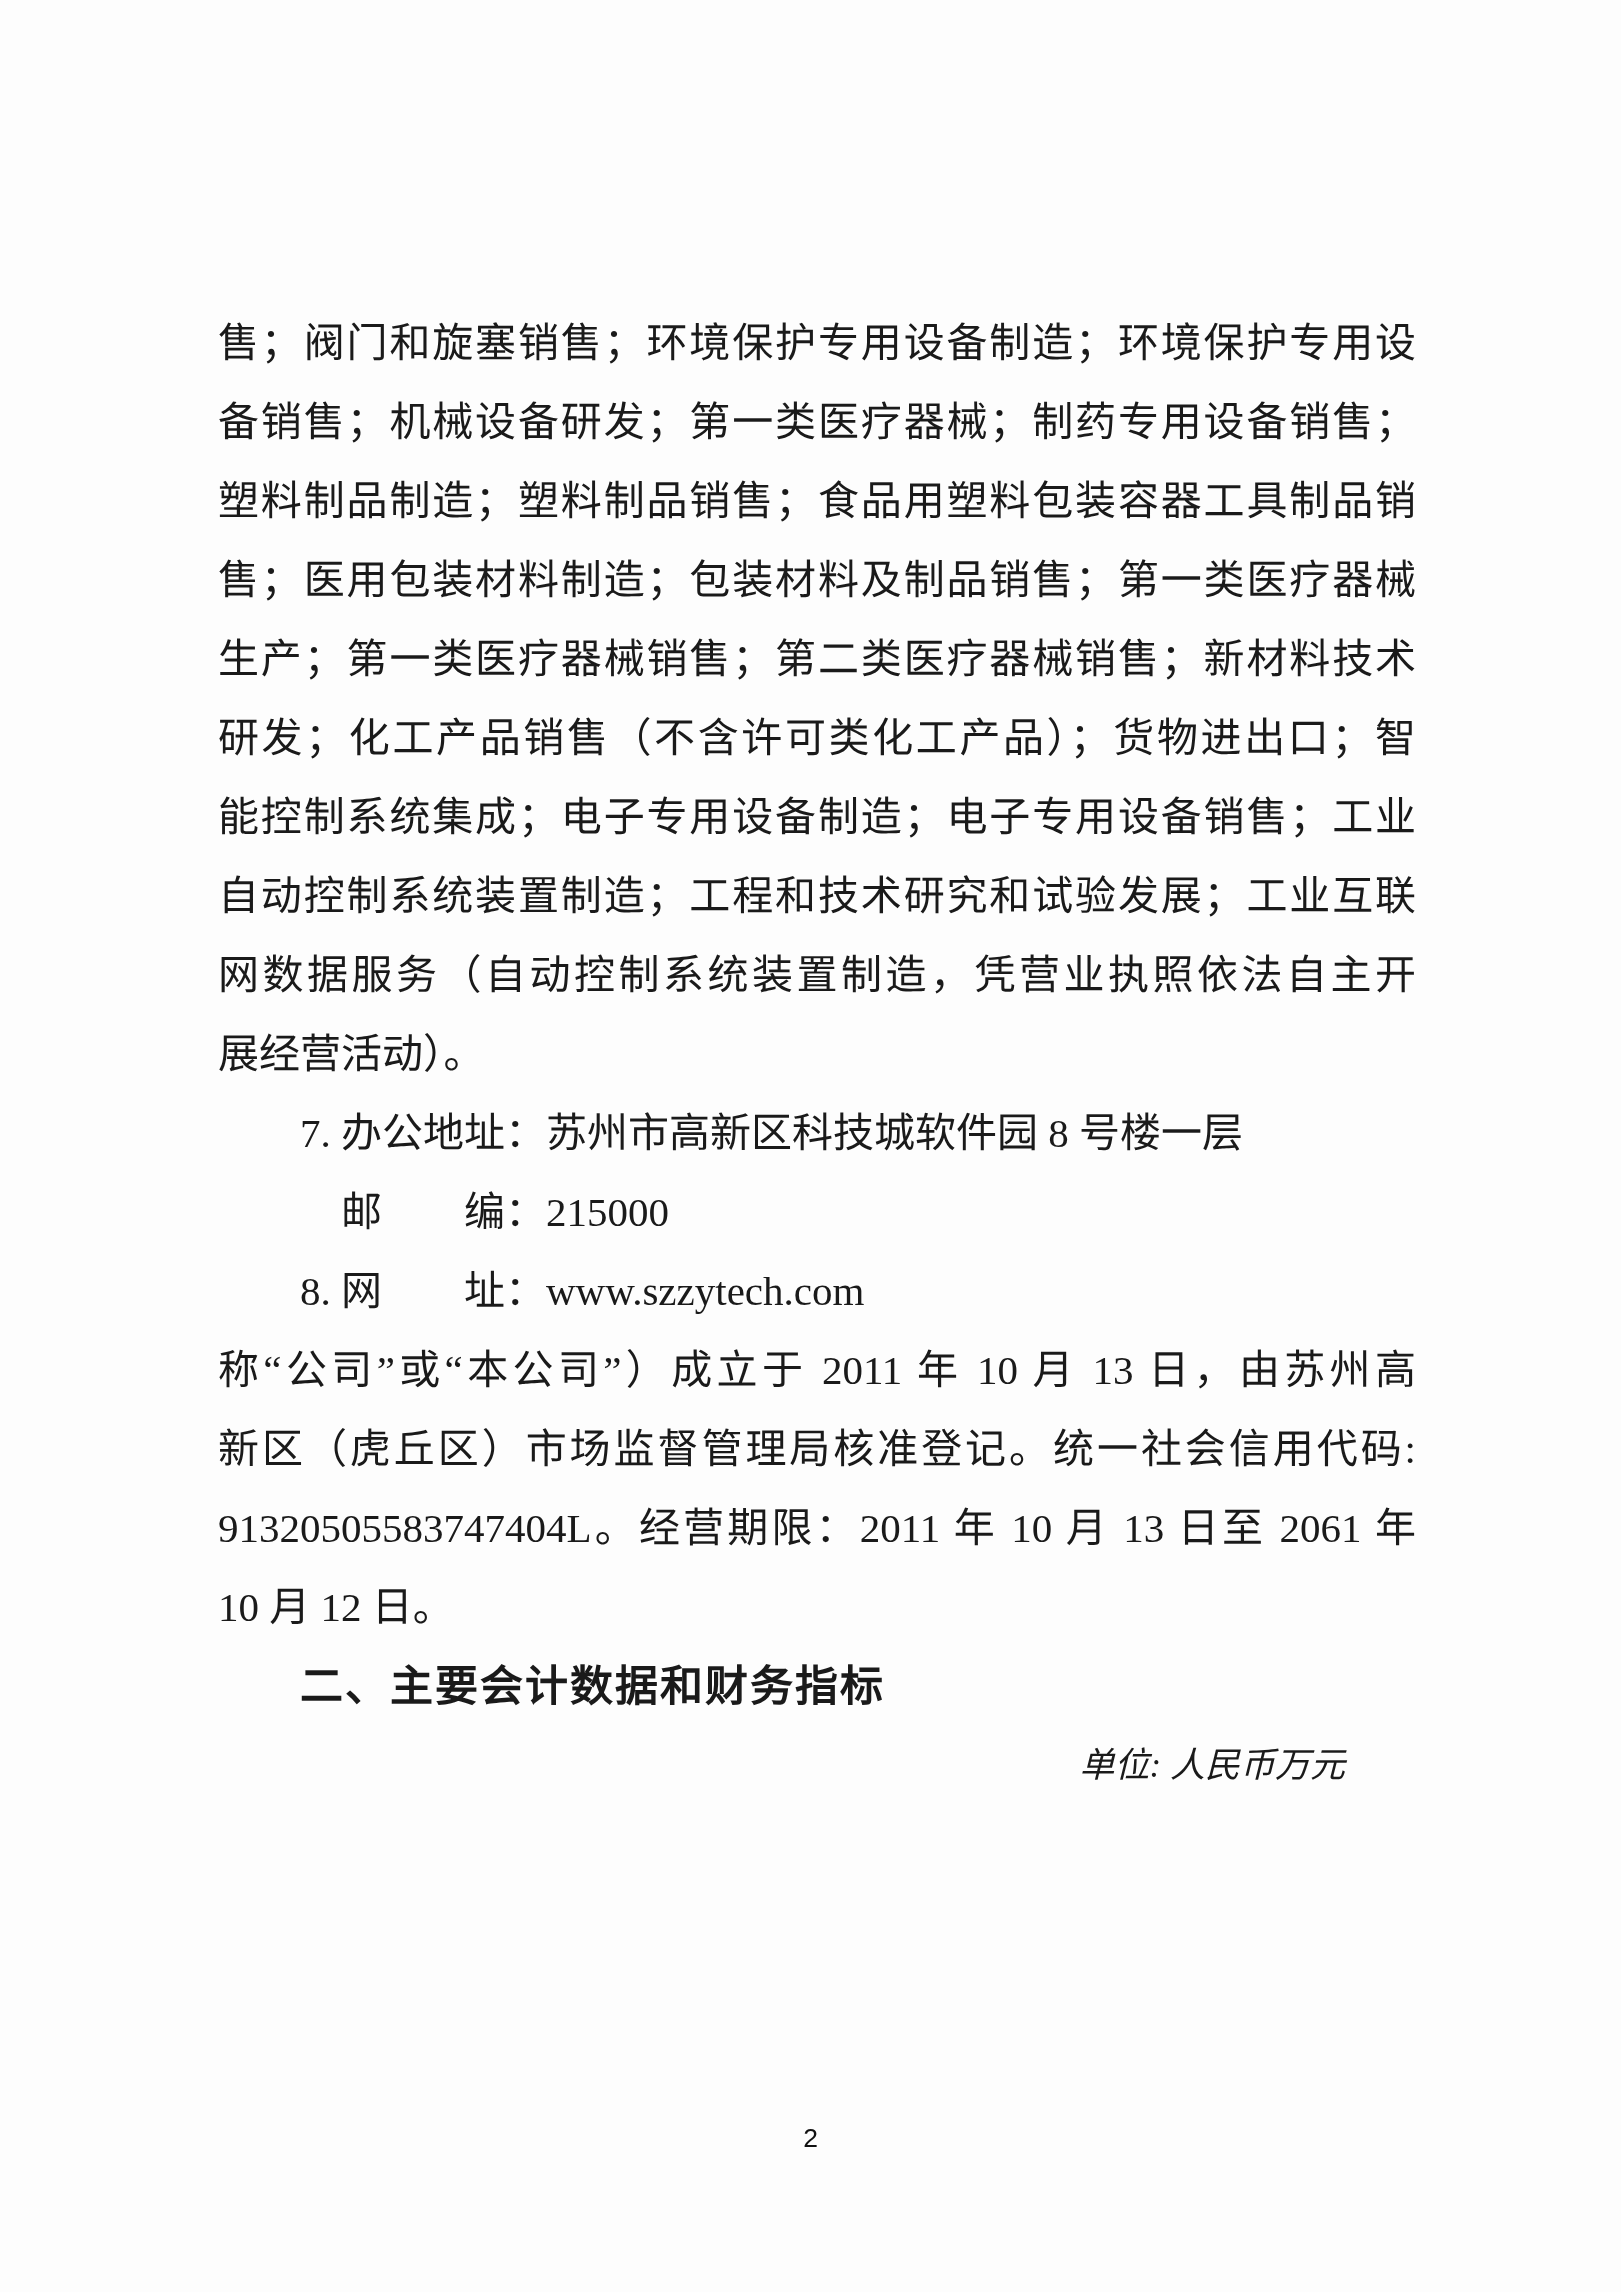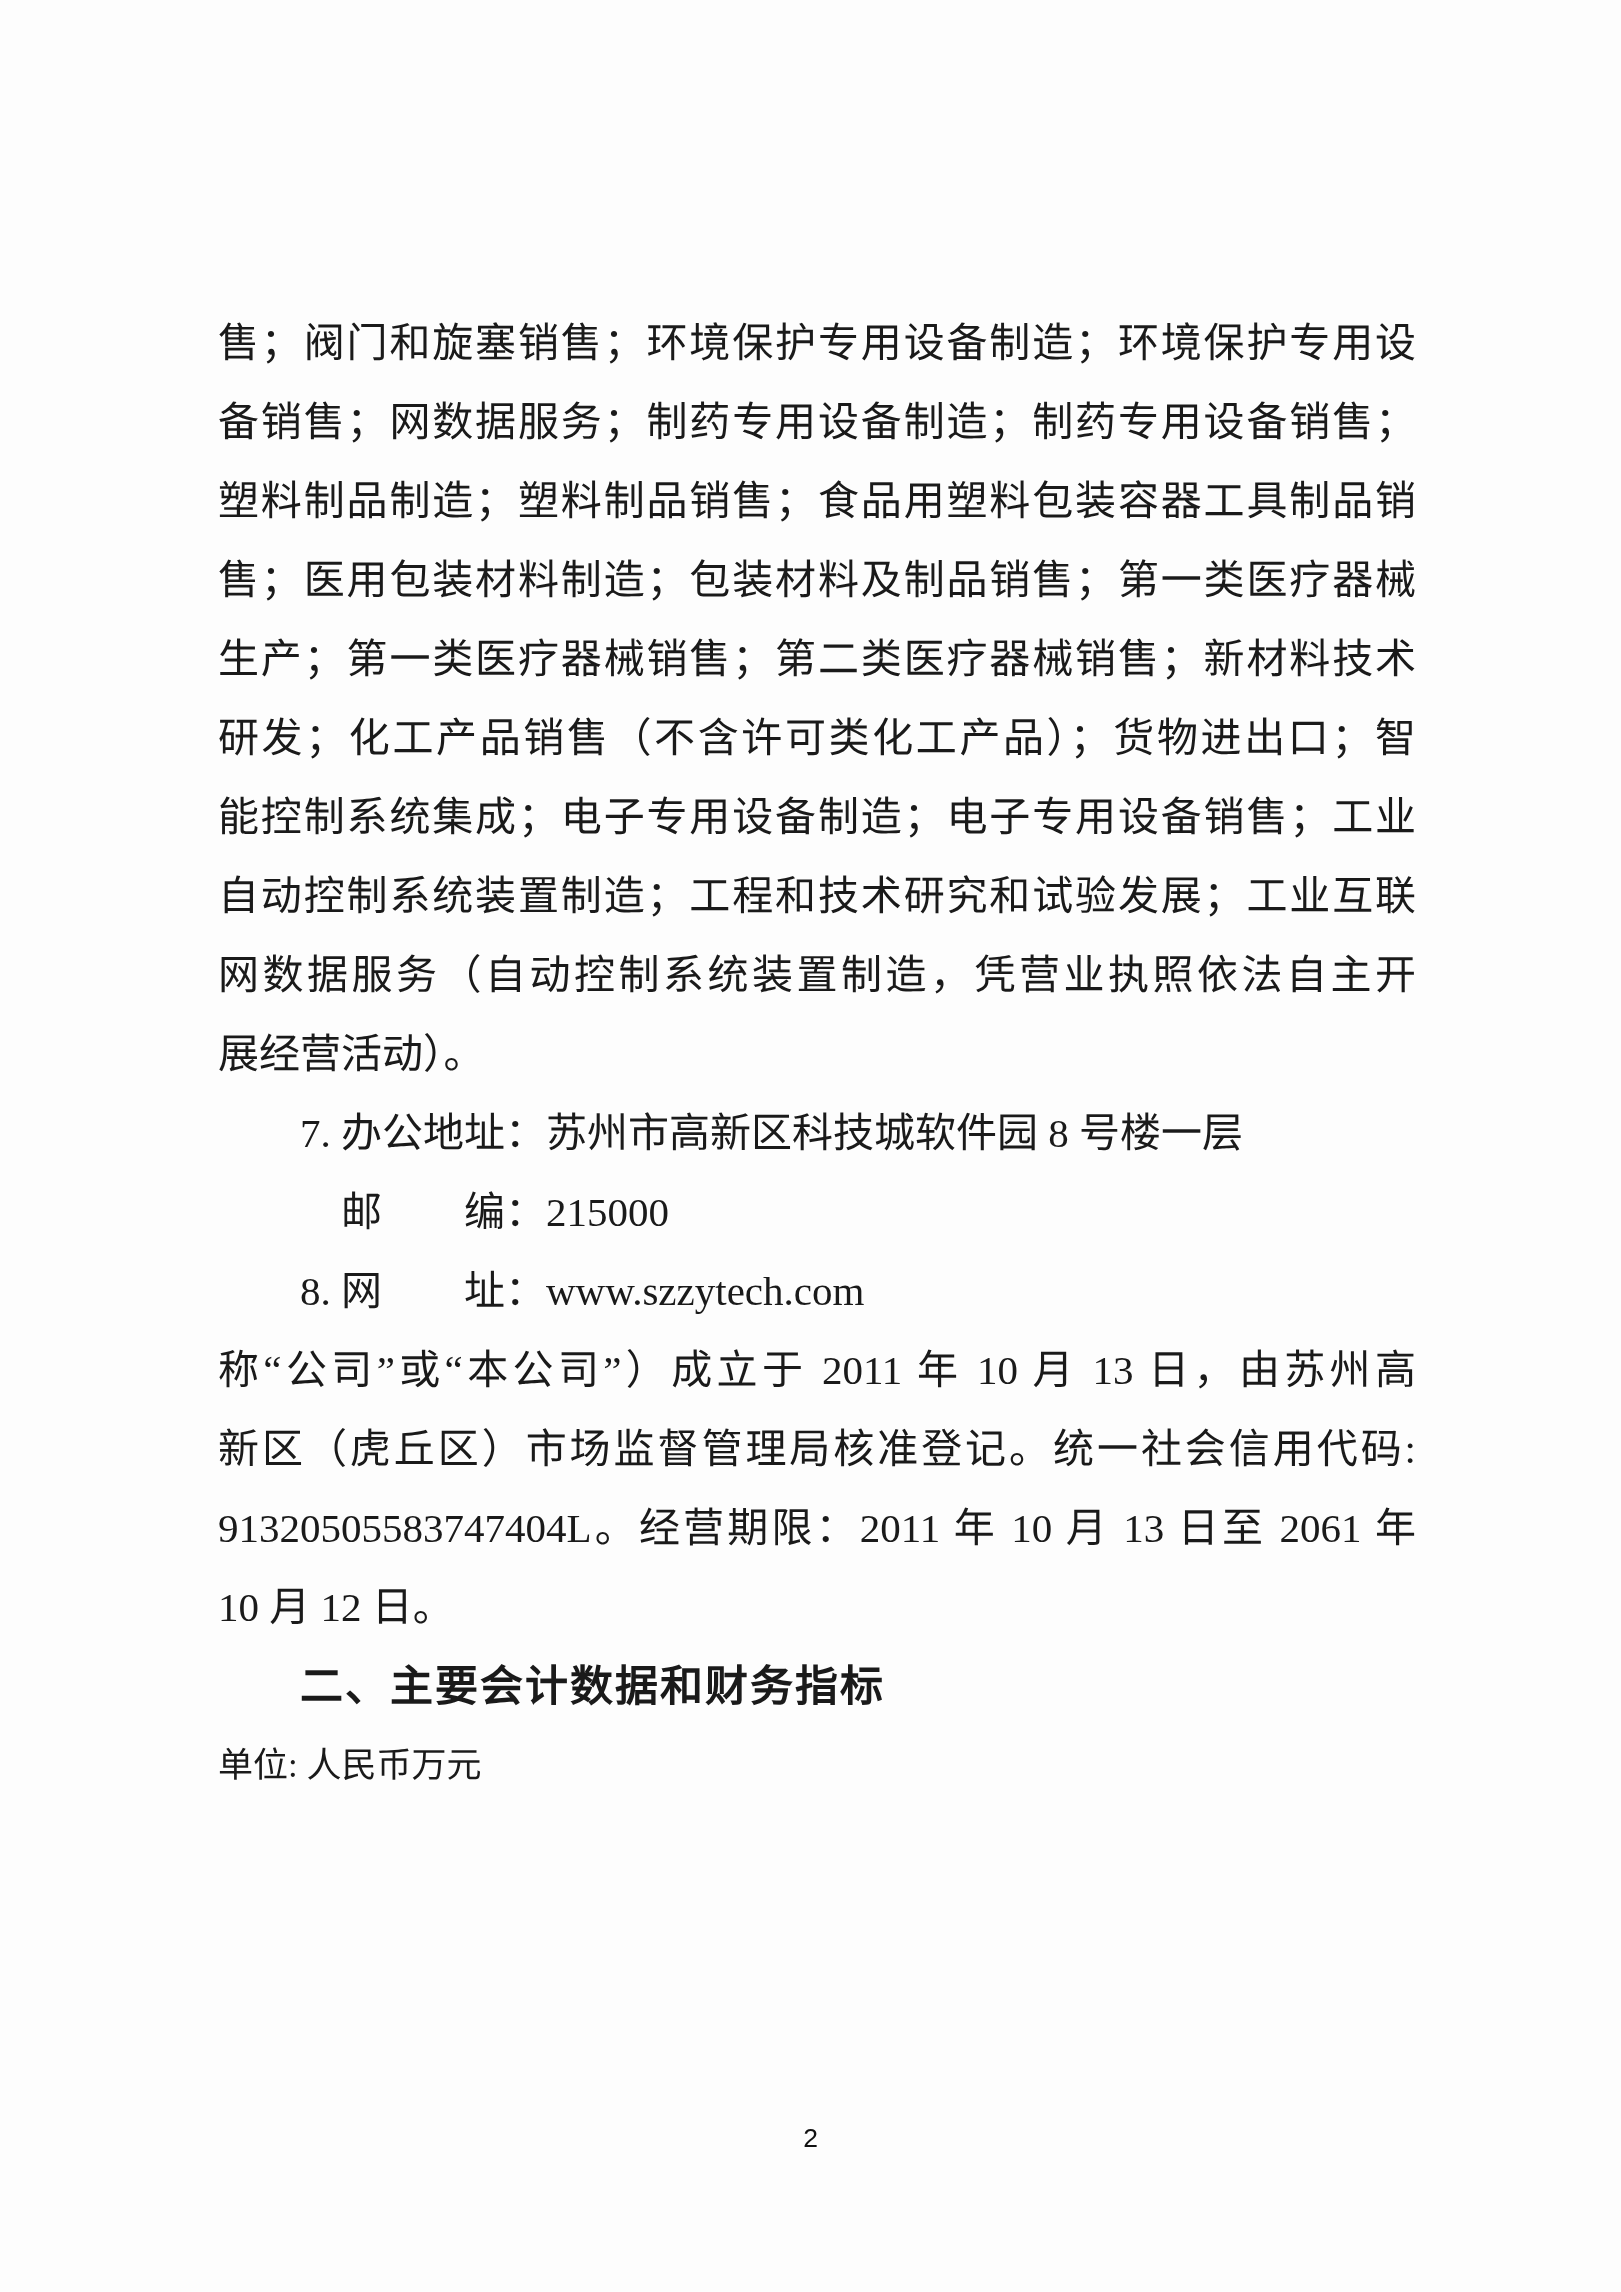--- a/index.html
+++ b/index.html
@@ -32,44 +32,45 @@
   }
   .indent2 { text-indent: 82px; font-family: Liberation Serif, serif; }
   .indent3 { text-indent: 123px; }
   .heading {
     font-family: "Liberation Sans", "DejaVu Sans", sans-serif;
     font-weight: 700;
     font-size: 43px;
     letter-spacing: 2px;
   }
   .unit-note {
-    text-align: left;
+    text-align: right;
     padding-right: 71px;
     font-size: 35px;
+    font-style: italic;
     font-family: "Liberation Serif", "DejaVu Serif", serif;
   }
   .page-number {
     position: absolute;
     top: 2123px;
     left: 0;
     width: 100%;
     text-align: center;
     font-family: "Liberation Sans", "DejaVu Sans", sans-serif;
     font-size: 26.5px;
     color: #111;
   }
 </style>
 </head>
 <body>
 
 <div class="page">
   <div class="textblock">
 
     <div class="line just">售；阀门和旋塞销售；环境保护专用设备制造；环境保护专用设</div>
-    <div class="line just">备销售；网数据服务；制药专用设备制造；制药专用设备销售；</div>
+    <div class="line just">备销售；机械设备研发；第一类医疗器械；制药专用设备销售；</div>
     <div class="line just">塑料制品制造；塑料制品销售；食品用塑料包装容器工具制品销</div>
     <div class="line just">售；医用包装材料制造；包装材料及制品销售；第一类医疗器械</div>
     <div class="line just">生产；第一类医疗器械销售；第二类医疗器械销售；新材料技术</div>
     <div class="line just">研发；化工产品销售（不含许可类化工产品）；货物进出口；智</div>
     <div class="line just">能控制系统集成；电子专用设备制造；电子专用设备销售；工业</div>
     <div class="line just">自动控制系统装置制造；工程和技术研究和试验发展；工业互联</div>
     <div class="line just">网数据服务（自动控制系统装置制造，凭营业执照依法自主开</div>
     <div class="line">展经营活动）。</div>
 
     <div class="line indent2">7. 办公地址：苏州市高新区科技城软件园 8 号楼一层</div>

